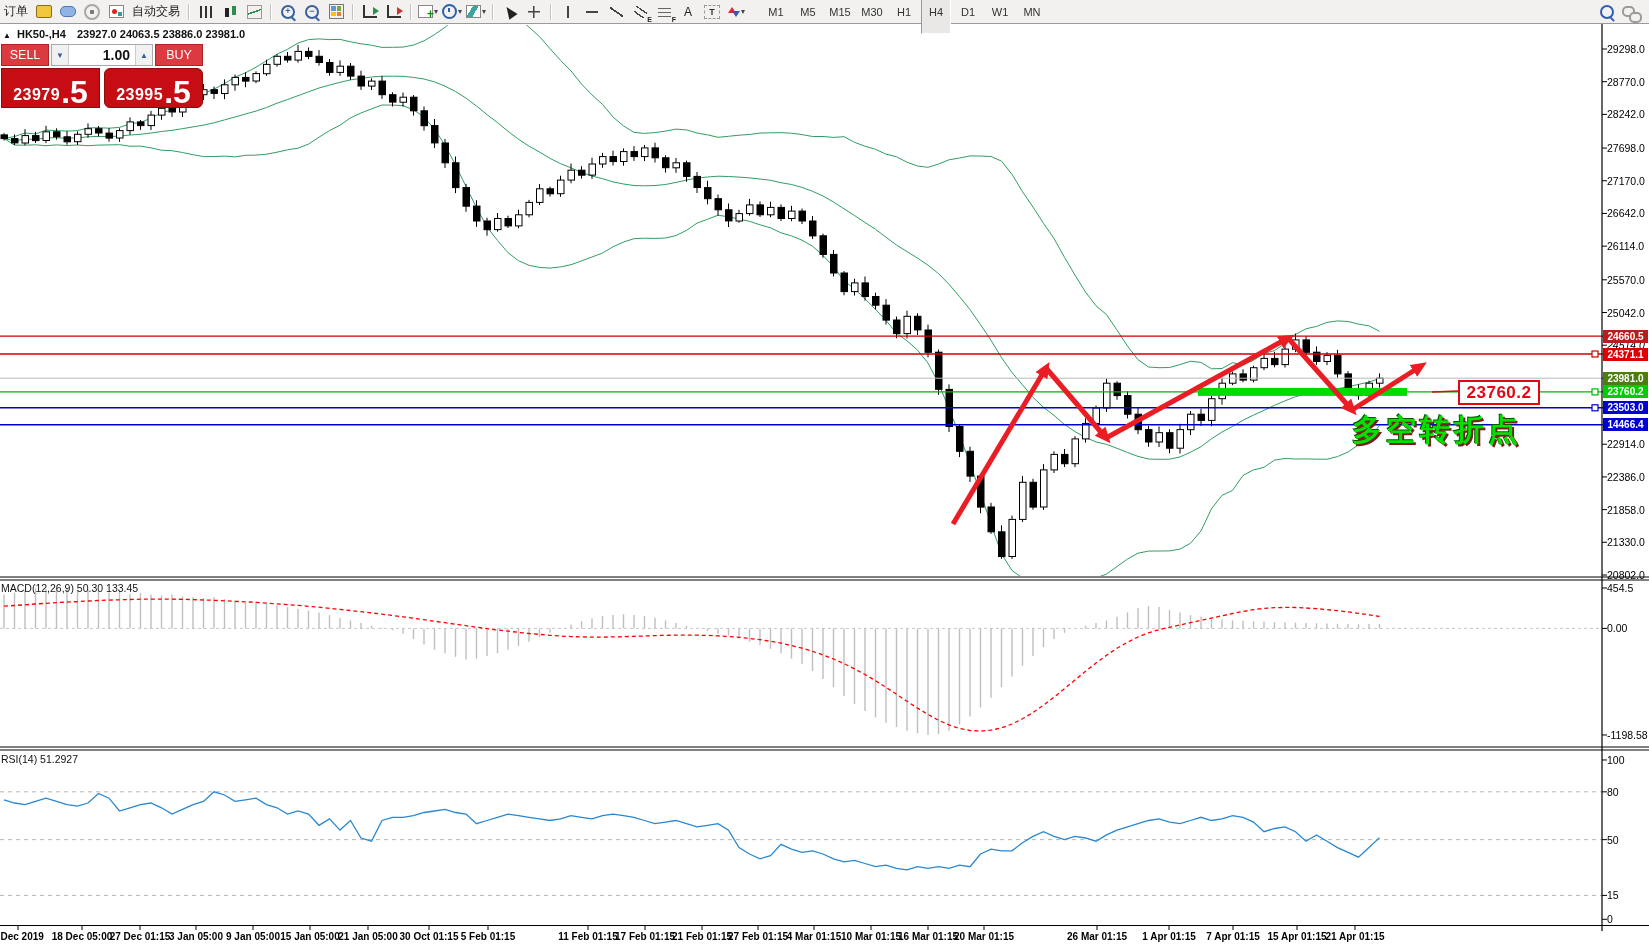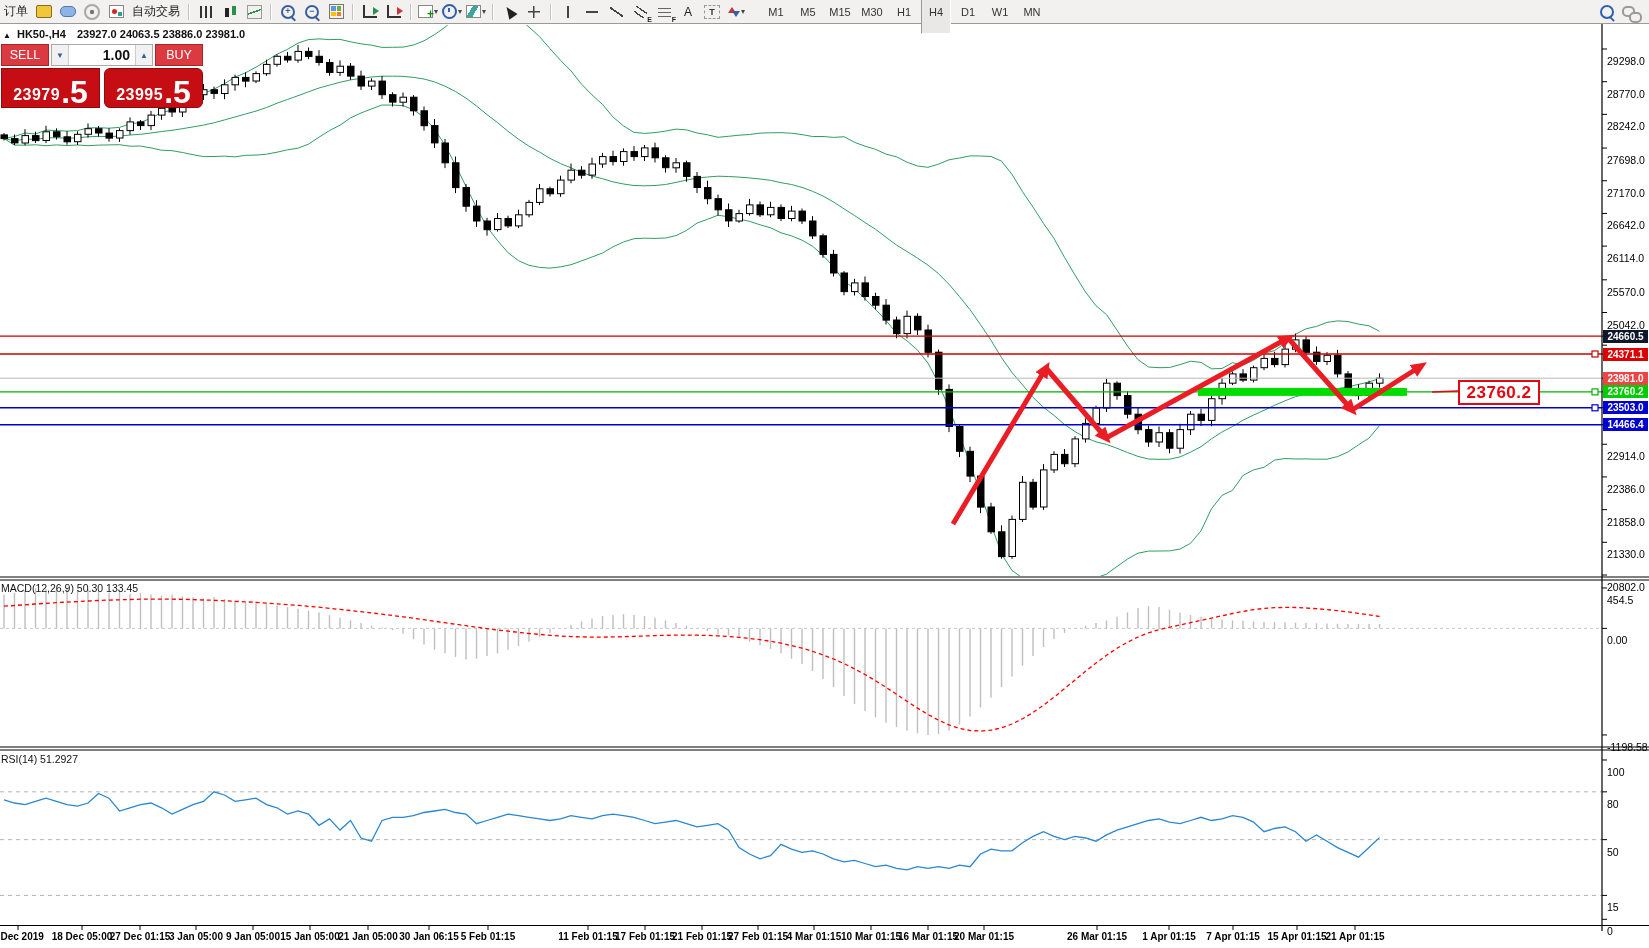--- a/index.html
+++ b/index.html
@@ -93,21 +93,21 @@
   .price-box{flex:1;background:#c60d13;color:#fff;display:flex;align-items:flex-end;justify-content:center;
     padding-bottom:3px;border:1px solid #8e0a0e;}
   .price-box+.price-box{margin-left:4px;border-radius:6px;}
   .pm{font-size:16px;font-weight:bold;line-height:1.1;letter-spacing:0.5px;}
   .pf{font-size:32px;font-weight:bold;line-height:0.75;margin-left:1px;}
 
   
   .pane-label{position:absolute;left:1px;z-index:5;font-size:10.5px;color:#111;white-space:nowrap;}
 
   
-  .ax-tick{position:absolute;left:1607px;width:42px;font-size:10.5px;color:#000;z-index:4;white-space:nowrap;margin-top:12px;}
+  .ax-tick{position:absolute;left:1607px;width:42px;font-size:10.5px;color:#000;z-index:4;white-space:nowrap;}
   .ax-badge{position:absolute;left:1603px;width:45px;height:13px;z-index:5;font-size:10px;font-weight:bold;
     display:flex;align-items:center;justify-content:center;color:#fff;}
   .date-label{position:absolute;top:931px;font-size:10px;font-weight:bold;color:#000;white-space:nowrap;
     transform:translateX(-50%);z-index:4;}
 
   
   #callout-box{position:absolute;left:1458px;top:380px;width:78px;height:21px;background:#fff;
     border:2px solid #e30613;color:#e30613;font-size:17px;font-weight:bold;display:flex;align-items:center;
     justify-content:center;z-index:6;letter-spacing:0.5px;}
   #cjk-note{position:absolute;left:1352px;top:410px;z-index:6;font-size:30px;font-weight:bold;color:#00e100;
@@ -795,54 +795,55 @@
       <div class="ax-tick" style="top: 207.4px;">26642.0</div>
       <div class="ax-tick" style="top: 240.1px;">26114.0</div>
       <div class="ax-tick" style="top: 273.8px;">25570.0</div>
       <div class="ax-tick" style="top: 306.5px;">25042.0</div>
       <div class="ax-tick" style="top: 339.2px; font-style: italic;">24514.0</div>
       <div class="ax-tick" style="top: 438.2px;">22914.0</div>
       <div class="ax-tick" style="top: 470.9px;">22386.0</div>
       <div class="ax-tick" style="top: 503.6px;">21858.0</div>
       <div class="ax-tick" style="top: 536.3px;">21330.0</div>
       <div class="ax-tick" style="top: 569px;">20802.0</div>
-      <div class="ax-badge" style="top: 329.6px; background: #0f172a; text-align: center;">24660.5</div>
+      <div class="ax-badge" style="top: 329.6px; background: #b91c1c; text-align: center;">24660.5</div>
       <div class="ax-badge" style="top: 347.5px; background: rgb(221, 0, 0);">24371.1</div>
-      <div class="ax-badge" style="top: 371.7px; background: #ef4444;">23981.0</div>
+      <div class="ax-badge" style="top: 371.7px; background: #4d7c0f;">23981.0</div>
       <div class="ax-badge" style="top: 385.4px; background: rgb(0, 204, 0);">23760.2</div>
       <div class="ax-badge" style="top: 401.3px; background: rgb(0, 0, 208);">23503.0</div>
       <div class="ax-badge" style="top: 418.2px; background: rgb(0, 0, 208);">14466.4</div>
       <div class="ax-tick" style="top: 582px;">454.5</div>
       <div class="ax-tick" style="top: 622.4px;">0.00</div>
       <div class="ax-tick" style="top: 729px;">-1198.58</div>
       <div class="ax-tick" style="top: 754px;">100</div>
       <div class="ax-tick" style="top: 785.8px;">80</div>
       <div class="ax-tick" style="top: 833.6px;">50</div>
       <div class="ax-tick" style="top: 889.4px;">15</div>
       <div class="ax-tick" style="top: 913.3px;">0</div>
     </div>
   <div id="date-axis">
       <div class="date-label" style="left: 18px;">2 Dec 2019</div>
       <div class="date-label" style="left: 82px;">18 Dec 05:00</div>
       <div class="date-label" style="left: 140px;">27 Dec 01:15</div>
       <div class="date-label" style="left: 196px;">3 Jan 05:00</div>
       <div class="date-label" style="left: 253px;">9 Jan 05:00</div>
       <div class="date-label" style="left: 310px;">15 Jan 05:00</div>
       <div class="date-label" style="left: 368px;">21 Jan 05:00</div>
-      <div class="date-label" style="left: 429px;">30 Jan 06:15</div>
+      <div class="date-label" style="left: 429px;">30 Oct 01:15</div>
       <div class="date-label" style="left: 488px;">5 Feb 01:15</div>
       <div class="date-label" style="left: 588px;">11 Feb 01:15</div>
       <div class="date-label" style="left: 645px; text-align: right;">17 Feb 01:15</div>
       <div class="date-label" style="left: 702px;">21 Feb 01:15</div>
       <div class="date-label" style="left: 758px;">27 Feb 01:15</div>
       <div class="date-label" style="left: 814px;">4 Mar 01:15</div>
       <div class="date-label" style="left: 871px;">10 Mar 01:15</div>
       <div class="date-label" style="left: 928px;">16 Mar 01:15</div>
       <div class="date-label" style="left: 984px;">20 Mar 01:15</div>
       <div class="date-label" style="left: 1097px;">26 Mar 01:15</div>
       <div class="date-label" style="left: 1169px;">1 Apr 01:15</div>
       <div class="date-label" style="left: 1233px;">7 Apr 01:15</div>
       <div class="date-label" style="left: 1297px;">15 Apr 01:15</div>
       <div class="date-label" style="left: 1355px;">21 Apr 01:15</div>
     </div>
 
   <div id="callout-box">23760.2</div>
+  <div id="cjk-note">多空转折点</div>
 </div>
 
 </body></html>

